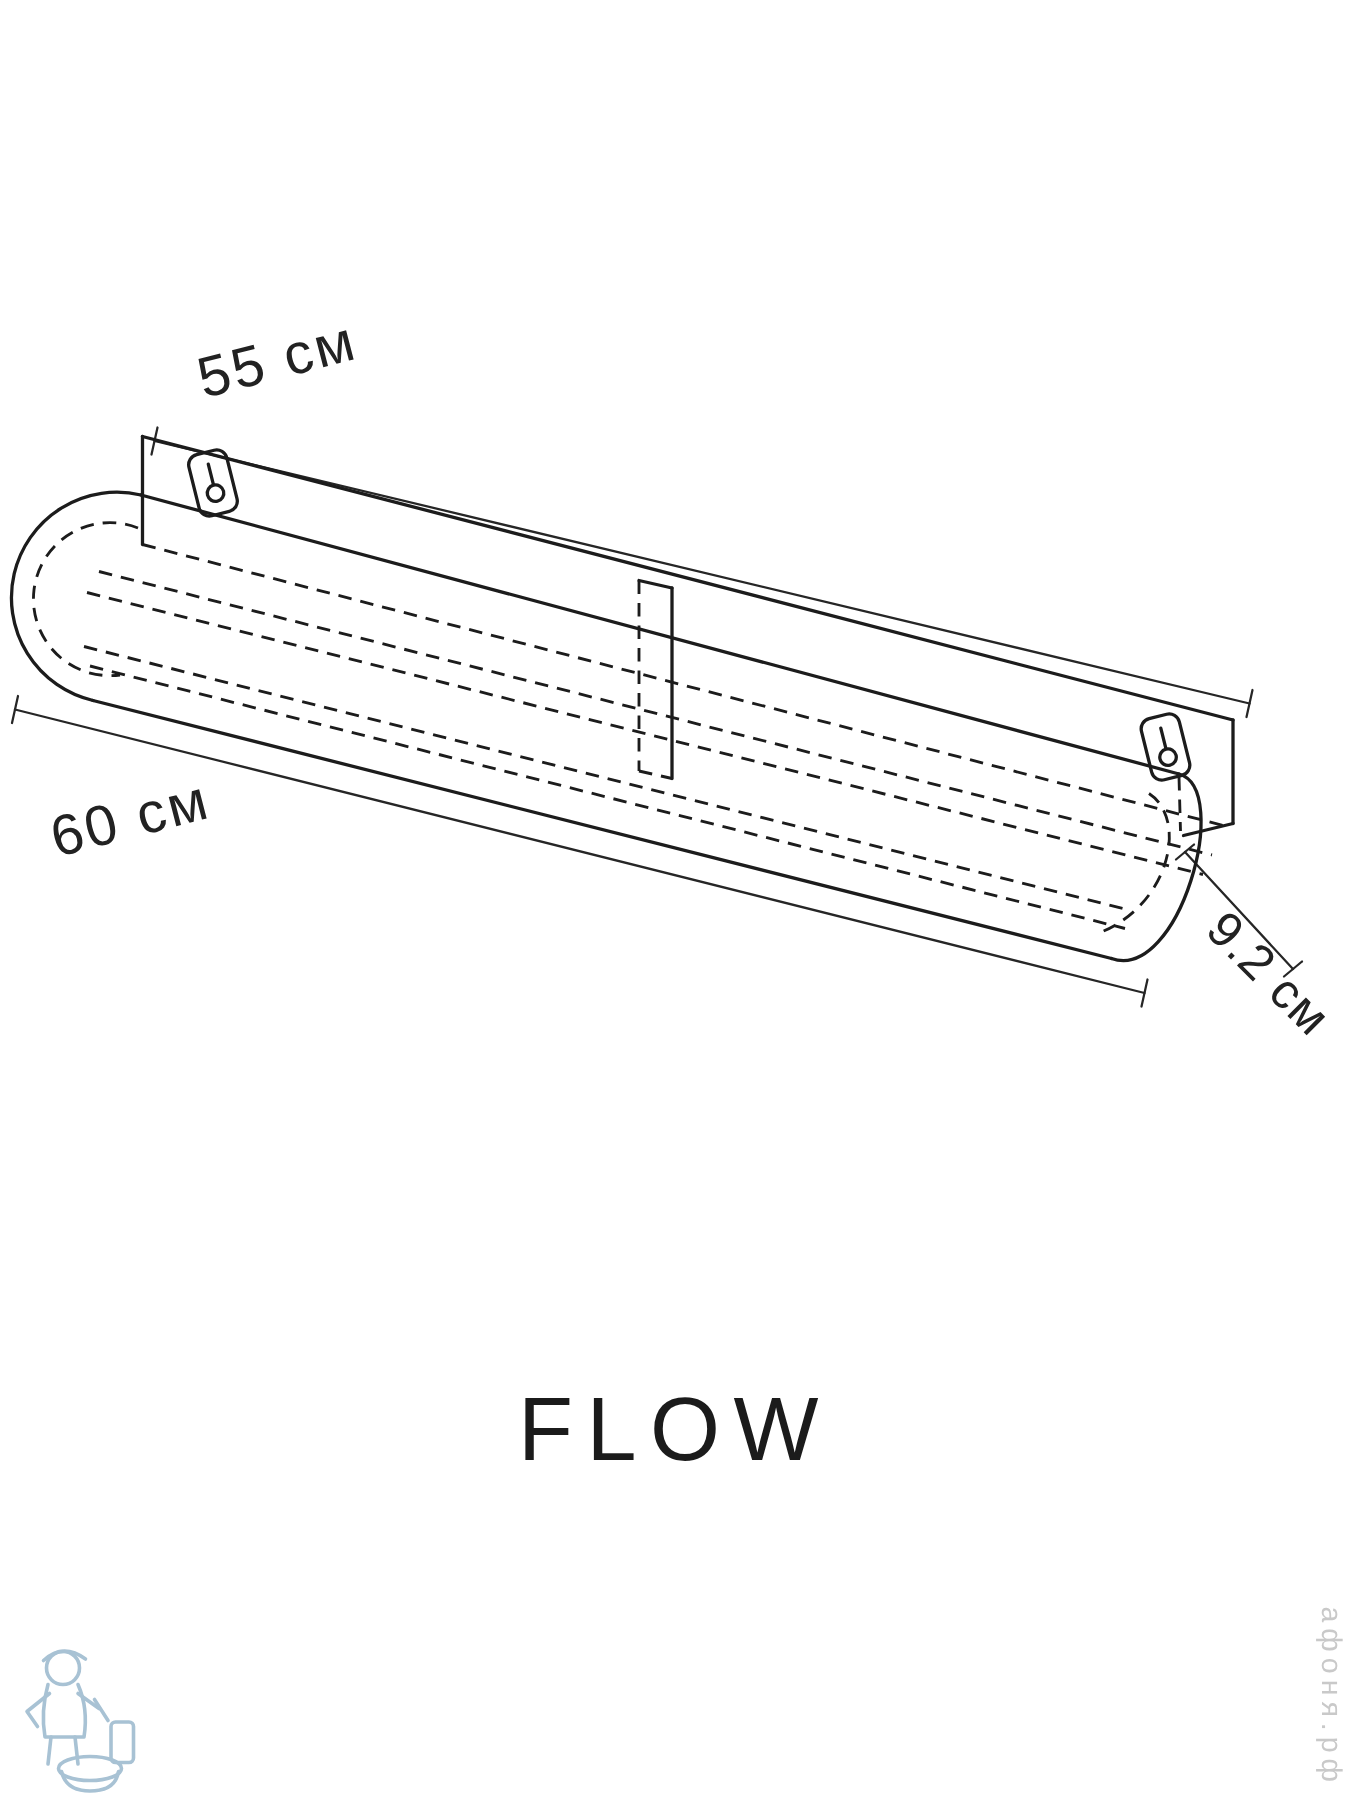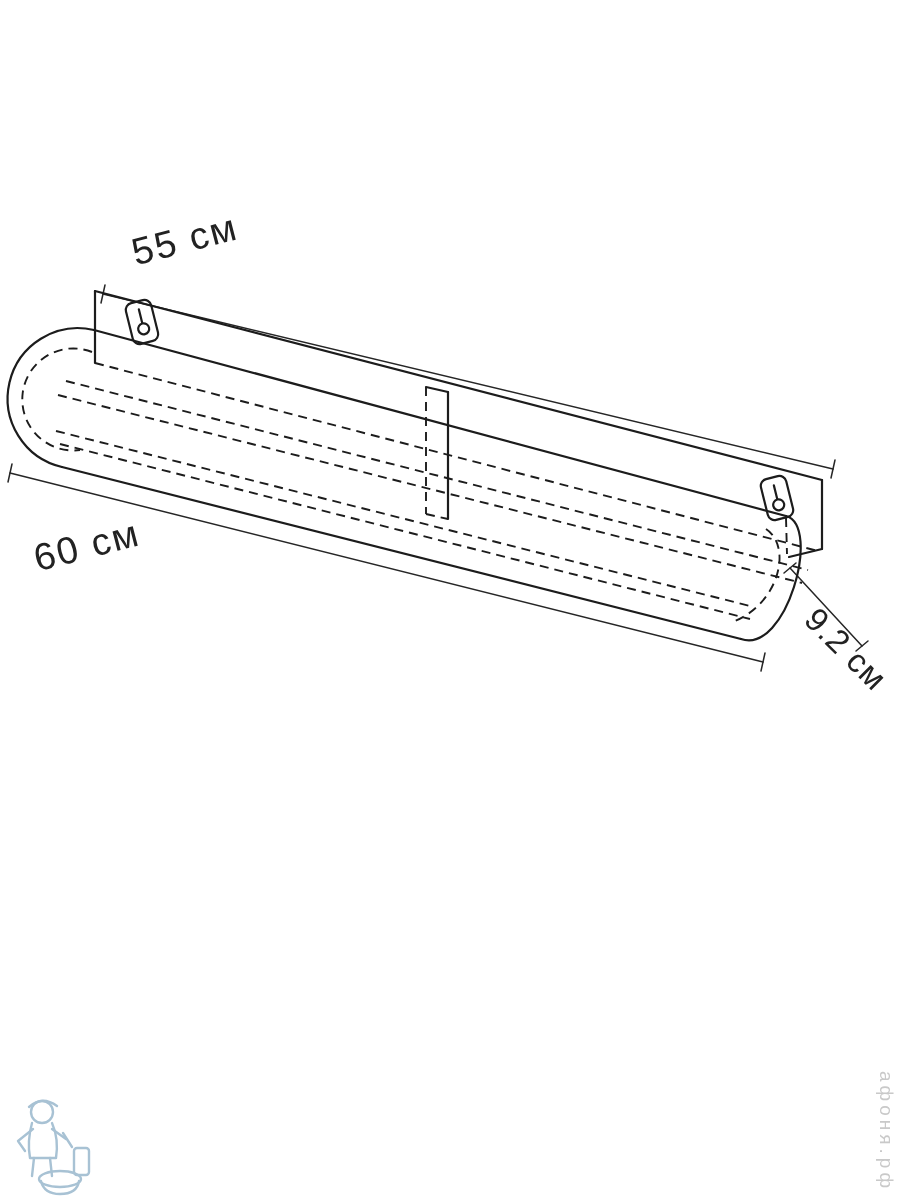--- a/index.html
+++ b/index.html
@@ -162,16 +162,17 @@
       <path d="M 33 1129 L 18 1141 L 25 1151"></path>
       <path d="M 52 1129 L 66 1139"></path>
       <path d="M 63 1133 L 72 1147"></path>
       <path d="M 34 1158 L 32 1176 M 50 1158 L 52 1176"></path>
       <rect x="74" y="1148" width="15" height="27" rx="3"></rect>
       <ellipse cx="60" cy="1179" rx="21" ry="8"></ellipse>
       <path d="M 41 1181 Q 44 1194 60 1194 Q 77 1194 79 1181"></path>
     </g>
   </svg>
 
+  <div class="product-title">FLOW</div>
 
   <div class="site-watermark">афоня.рф</div>
 
 </div>
 
 </body></html>

